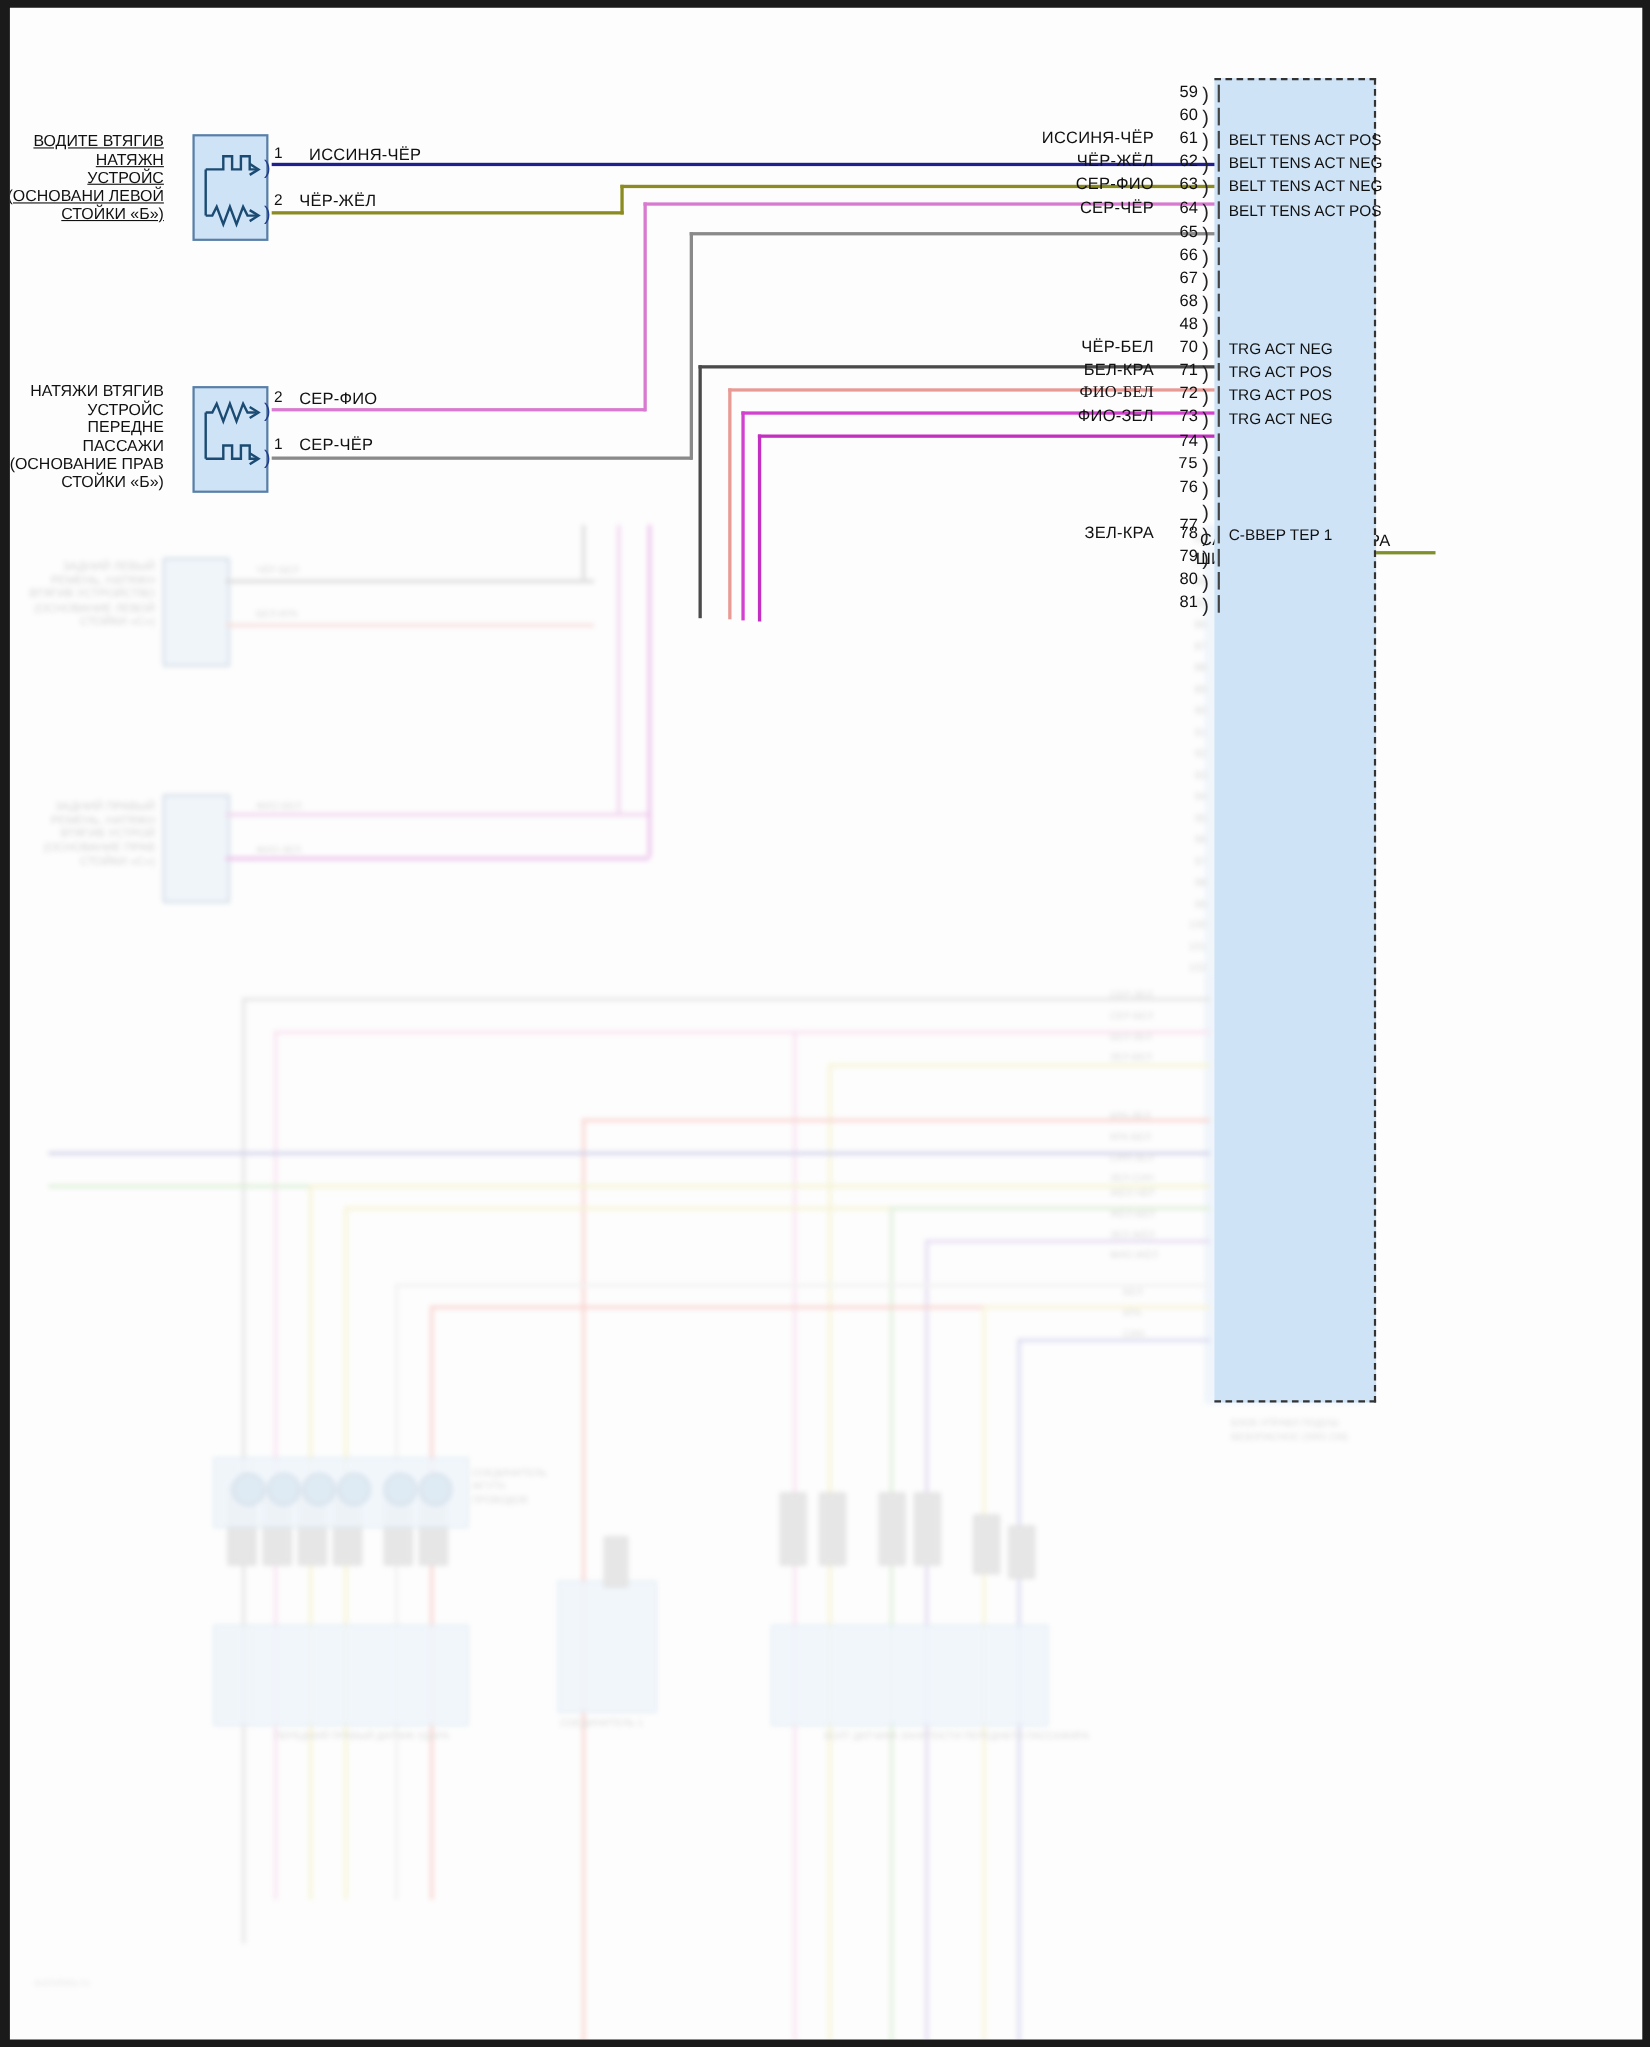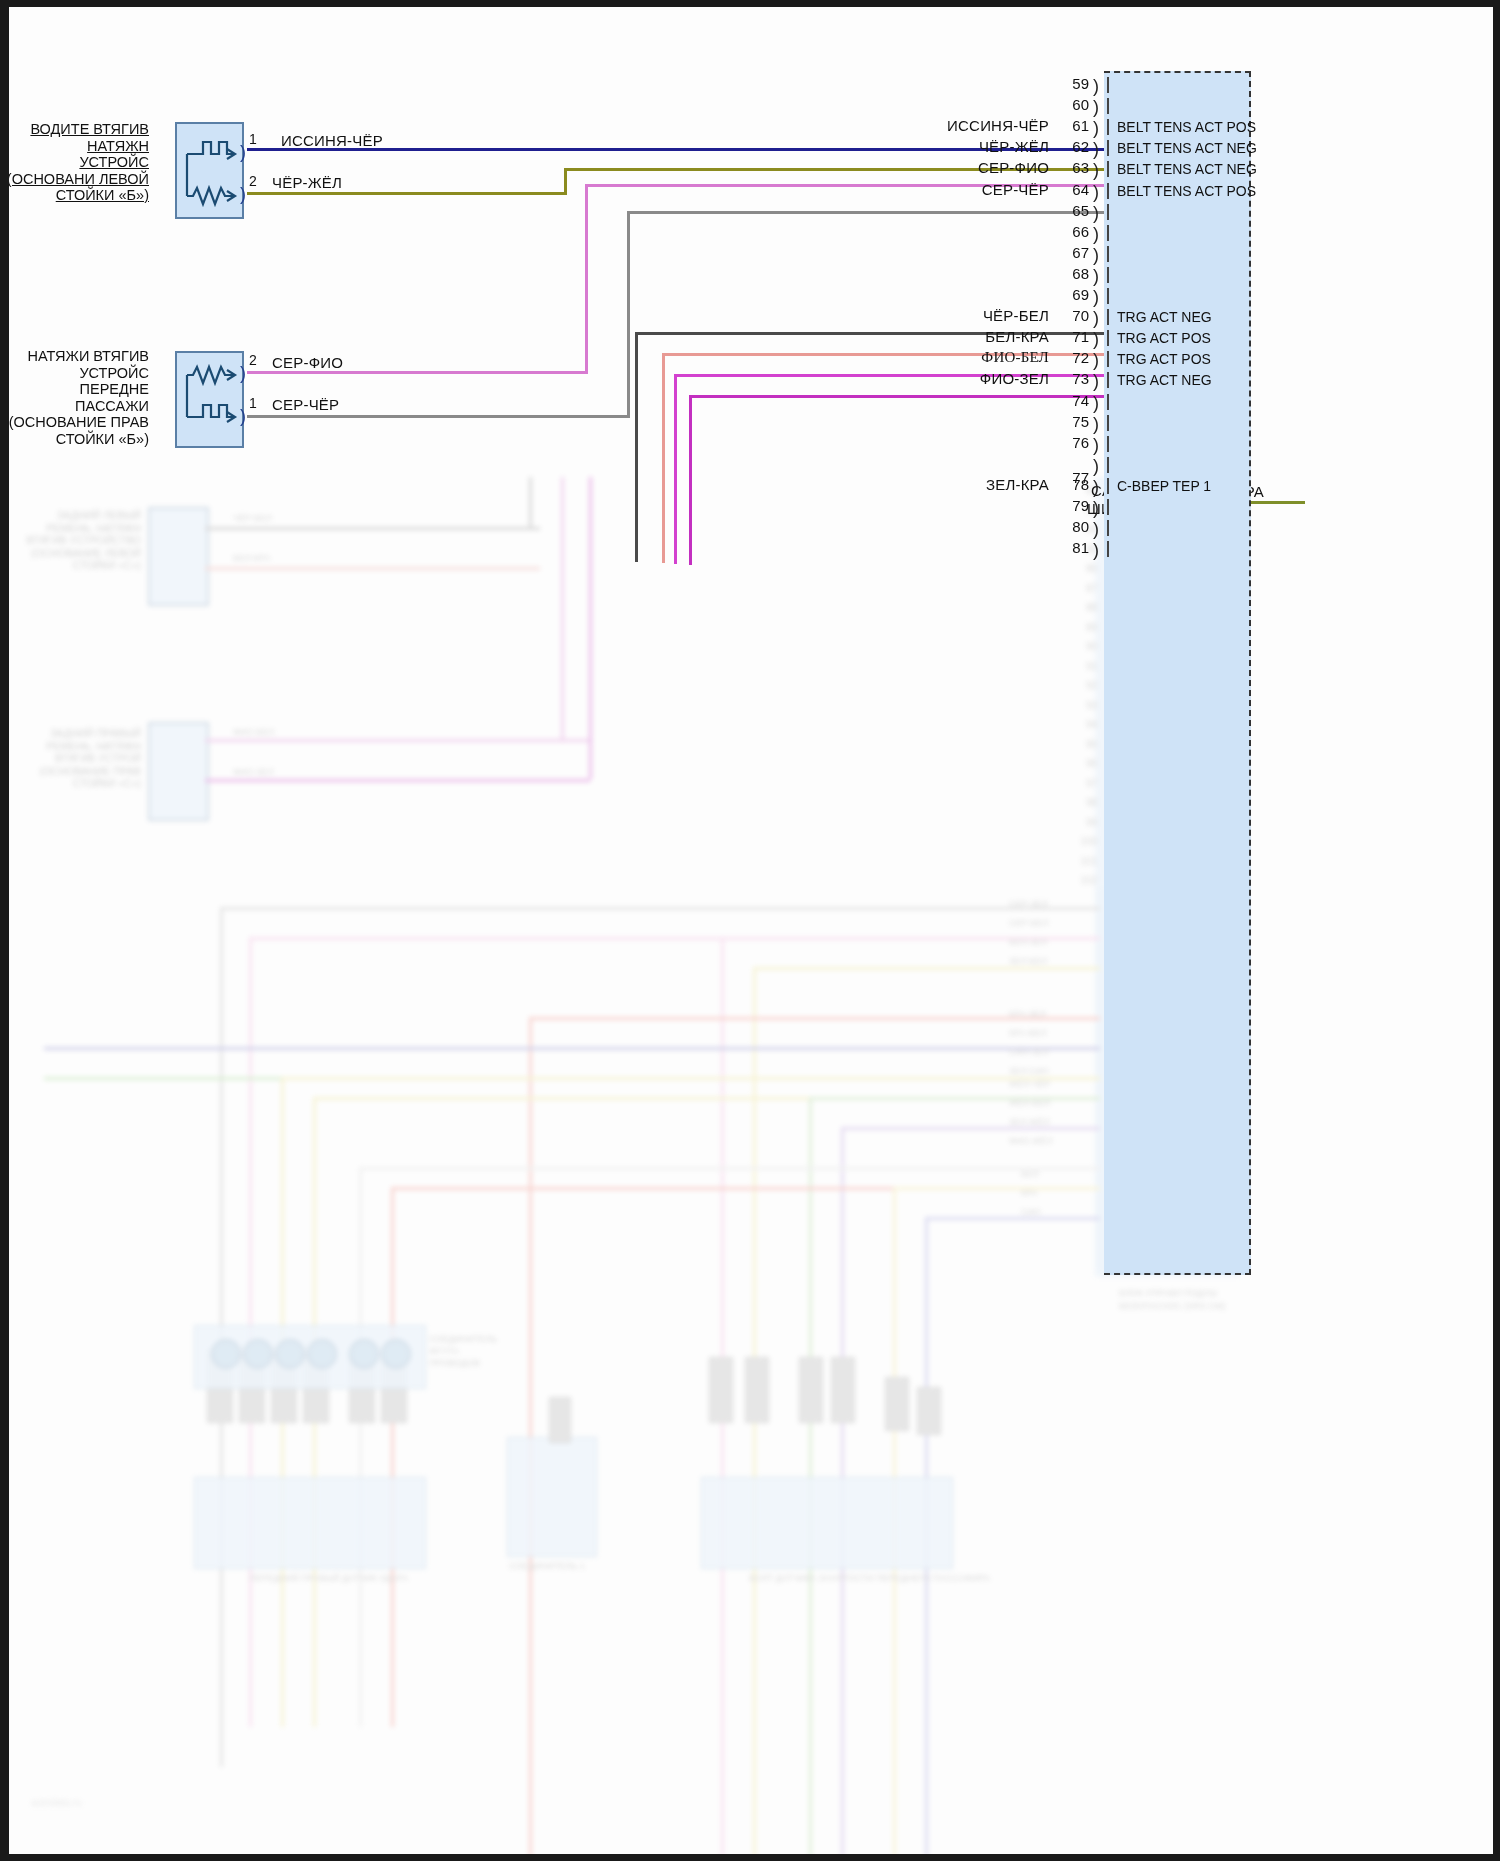--- a/index.html
+++ b/index.html
@@ -392,21 +392,21 @@
         <div class="pintick" style="left: 1098px; top: 196.6px;"></div>
         <div class="pinnum" style="left: 1046px; top: 215.7px;">66</div>
         <div class="pinbracket" style="left: 1084px; top: 217.7px;">)</div>
         <div class="pintick" style="left: 1098px; top: 217.7px;"></div>
         <div class="pinnum" style="left: 1046px; top: 236.8px;">67</div>
         <div class="pinbracket" style="left: 1084px; top: 238.8px;">)</div>
         <div class="pintick" style="left: 1098px; top: 238.8px;"></div>
         <div class="pinnum" style="left: 1046px; top: 257.9px;">68</div>
         <div class="pinbracket" style="left: 1084px; top: 259.9px;">)</div>
         <div class="pintick" style="left: 1098px; top: 259.9px;"></div>
-        <div class="pinnum" style="left: 1046px; top: 279px;">69</div>
+        <div class="pinnum" style="left: 1046px; top: 279px;">48</div>
         <div class="pinbracket" style="left: 1084px; top: 281px;">)</div>
         <div class="pintick" style="left: 1098px; top: 281px;"></div>
         <div class="pinnum" style="left: 1046px; top: 300.1px;">70</div>
         <div class="pinbracket" style="left: 1084px; top: 302.1px;">)</div>
         <div class="pintick" style="left: 1098px; top: 302.1px;"></div>
         <div class="pinlabel" style="left: 1108px; top: 302.1px;">TRG ACT NEG</div>
         <div class="lbl" style="top: 300.1px; left: 0px; width: 1040px; text-align: right;">ЧЁР-БЕЛ</div>
         <div class="pinnum" style="left: 1046px; top: 321.2px;">71</div>
         <div class="pinbracket" style="left: 1084px; top: 323.2px;">)</div>
         <div class="pintick" style="left: 1098px; top: 323.2px;"></div>
@@ -418,21 +418,21 @@
         <div class="pinlabel" style="left: 1108px; top: 344.3px;">TRG ACT POS</div>
         <div class="lbl" style="top: 342.3px; left: 0px; width: 1040px; text-align: right; font-family: Liberation Serif, serif;">ФИО-БЕЛ</div>
         <div class="pinnum" style="left: 1046px; top: 363.4px;">73</div>
         <div class="pinbracket" style="left: 1084px; top: 365.4px;">)</div>
         <div class="pintick" style="left: 1098px; top: 365.4px;"></div>
         <div class="pinlabel" style="left: 1108px; top: 365.4px;">TRG ACT NEG</div>
         <div class="lbl" style="top: 363.4px; left: 0px; width: 1040px; text-align: right;">ФИО-ЗЕЛ</div>
         <div class="pinnum" style="left: 1046px; top: 384.5px;">74</div>
         <div class="pinbracket" style="left: 1084px; top: 386.5px;">)</div>
         <div class="pintick" style="left: 1098px; top: 386.5px;"></div>
-        <div class="pinnum" style="left: 1046px; top: 405.6px;">75</div>
+        <div class="pinnum" style="left: 1046px; top: 405.6px; font-family: Liberation Mono, monospace;">75</div>
         <div class="pinbracket" style="left: 1084px; top: 407.6px;">)</div>
         <div class="pintick" style="left: 1098px; top: 407.6px;"></div>
         <div class="pinnum" style="left: 1046px; top: 426.7px;">76</div>
         <div class="pinbracket" style="left: 1084px; top: 428.7px;">)</div>
         <div class="pintick" style="left: 1098px; top: 428.7px;"></div>
         <div class="pinnum" style="left: 1046px; top: 462px;">77</div>
         <div class="pinbracket" style="left: 1084px; top: 449.8px;">)</div>
         <div class="pintick" style="left: 1098px; top: 449.8px;"></div>
         <div class="pinnum" style="left: 1046px; top: 468.9px;">78</div>
         <div class="pinbracket" style="left: 1084px; top: 470.9px;">)</div>

